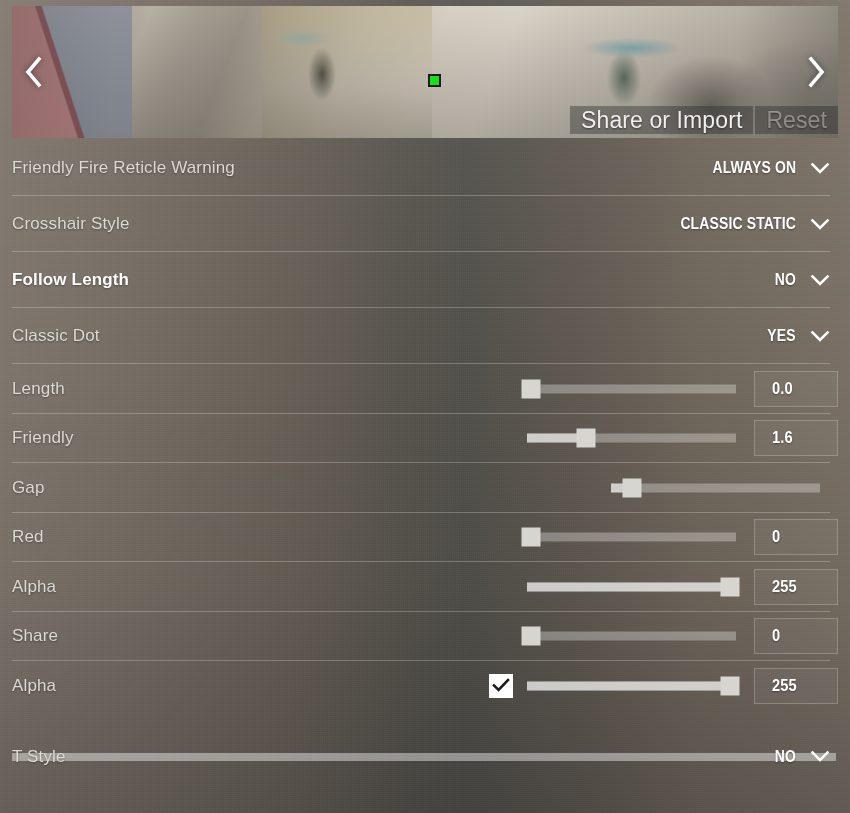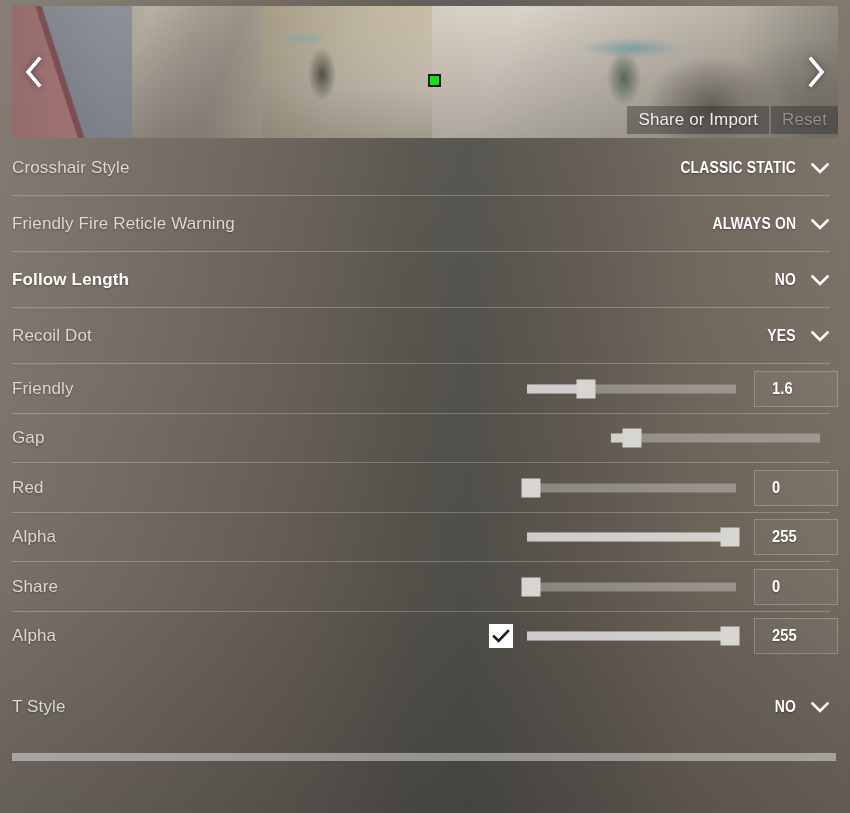--- a/index.html
+++ b/index.html
@@ -137,21 +137,21 @@
     right: 0px; bottom: 4px;
     display: flex;
     align-items: stretch;
     gap: 2px;
   }
   .pv-btn {
     display: flex; align-items: center; justify-content: center;
     height: 28px;
     padding: 0 11px;
     color: #efefef;
-    font-size: 17px;
+    font-size: 23px;
     letter-spacing: .1px;
     background: rgba(40,40,40,0.40);
     white-space: nowrap;
     cursor: pointer;
     text-shadow: 0 1px 2px rgba(0,0,0,.45);
     text-align: center;
   }
   .pv-btn.disabled { color: rgba(235,235,235,0.46); }
 
   
@@ -319,71 +319,84 @@
 
     <div class="preview-buttons">
       <div class="pv-btn">Share or Import</div>
       <div class="pv-btn disabled">Reset</div>
     </div>
   </div>
 
   <div class="settings">
 
     <div class="row row-dropdown">
+      <div class="label">Friendly Fire Reticle Warning</div>
+      <div class="spacer"></div>
+      <div class="dd">
+        <div class="dd-value">Always On</div>
+        <span class="dd-caret">
+          <svg width="20" height="13" viewBox="0 0 20 13" fill="none">
+            <path d="M2.5 2.5 L10 10 L17.5 2.5" stroke="#ffffff" stroke-width="2.6" stroke-linecap="square"></path>
+          </svg>
+        </span>
+      </div>
+    </div>
+
+    <div class="row row-dropdown">
       <div class="label">Crosshair Style</div>
       <div class="spacer"></div>
       <div class="dd">
         <div class="dd-value">Classic Static</div>
         <span class="dd-caret">
           <svg width="20" height="13" viewBox="0 0 20 13" fill="none">
             <path d="M2.5 2.5 L10 10 L17.5 2.5" stroke="#ffffff" stroke-width="2.6" stroke-linecap="square"></path>
           </svg>
         </span>
       </div>
     </div>
 
-    <div class="row row-dropdown">
-      <div class="label">Friendly Fire Reticle Warning</div>
-      <div class="spacer"></div>
-      <div class="dd">
-        <div class="dd-value">Always On</div>
-        <span class="dd-caret">
-          <svg width="20" height="13" viewBox="0 0 20 13" fill="none">
-            <path d="M2.5 2.5 L10 10 L17.5 2.5" stroke="#ffffff" stroke-width="2.6" stroke-linecap="square"></path>
-          </svg>
-        </span>
-      </div>
-    </div>
-
     <div class="row row-dropdown hovered">
       <div class="label">Follow Length</div>
       <div class="spacer"></div>
       <div class="dd">
         <div class="dd-value">No</div>
         <span class="dd-caret">
           <svg width="20" height="13" viewBox="0 0 20 13" fill="none">
             <path d="M2.5 2.5 L10 10 L17.5 2.5" stroke="#ffffff" stroke-width="2.6" stroke-linecap="square"></path>
           </svg>
         </span>
       </div>
     </div>
 
     <div class="row row-dropdown">
-      <div class="label">Recoil Dot</div>
+      <div class="label">Classic Dot</div>
       <div class="spacer"></div>
       <div class="dd">
         <div class="dd-value">Yes</div>
         <span class="dd-caret">
           <svg width="20" height="13" viewBox="0 0 20 13" fill="none">
             <path d="M2.5 2.5 L10 10 L17.5 2.5" stroke="#ffffff" stroke-width="2.6" stroke-linecap="square"></path>
           </svg>
         </span>
       </div>
     </div>
 
+    <div class="row">
+      <div class="label">Length</div>
+      <div class="spacer"></div>
+      <div class="checkbox-spacer"></div>
+      <div class="slider">
+        <div class="slider-track"></div>
+        <div class="slider-fill" style="width:2%"></div>
+        <div class="slider-handle" style="left:2%"></div>
+      </div>
+      <div class="valbox">
+        <span>0.0</span>
+      </div>
+    </div>
 
     <div class="row">
       <div class="label">Friendly</div>
       <div class="spacer"></div>
       <div class="checkbox-spacer"></div>
       <div class="slider">
         <div class="slider-track"></div>
         <div class="slider-fill" style="width:28%"></div>
         <div class="slider-handle" style="left:28%"></div>
       </div>

